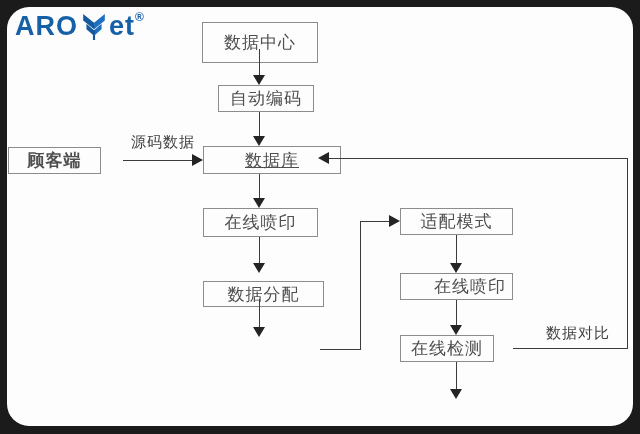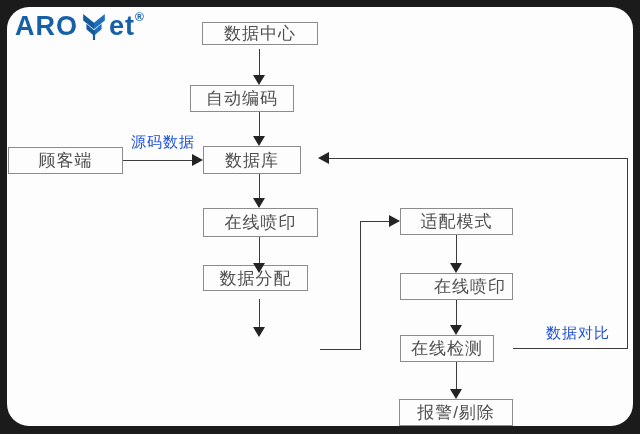--- a/index.html
+++ b/index.html
@@ -9,26 +9,26 @@
   
   .logo{position:absolute;left:8px;top:3px;display:flex;align-items:flex-start;color:#1660a8;}
   .logo-word{font-size:27px;font-weight:bold;letter-spacing:1px;line-height:32px;}
   .logo-leaf{width:26px;height:30px;margin:2px 2px 0 3px;}
   .logo-reg{font-size:12px;font-weight:bold;line-height:12px;margin-top:1px;}
 
   
   .node{position:absolute;border:1px solid #8c8c8c;background:#fdfdfd;display:flex;
         align-items:center;justify-content:center;font-size:17px;color:#4f4f4f;
         letter-spacing:1px;box-sizing:border-box;}
-  #n-data-center{left:195px;top:15px;width:116px;height:23px;}
-  #n-auto-encode{left:183px;top:78px;width:104px;height:27px;}
-  #n-customer{left:1px;top:140px;width:115px;height:27px;}
-  #n-database{left:196px;top:139px;width:98px;height:28px;}
+  #n-data-center{left:195px;top:15px;width:116px;height:41px;}
+  #n-auto-encode{left:211px;top:78px;width:96px;height:27px;}
+  #n-customer{left:1px;top:140px;width:93px;height:27px;font-weight:bold;}
+  #n-database{left:196px;top:139px;width:138px;height:28px;text-decoration:underline;}
   #n-data-compare{left:196px;top:201px;width:115px;height:29px;}
-  #n-data-distribute{left:196px;top:258px;width:105px;height:26px;}
+  #n-data-distribute{left:196px;top:274px;width:121px;height:26px;}
   #n-machine-print{left:196px;top:330px;width:117px;height:25px;letter-spacing:0;}
   #n-adapt-mode{left:393px;top:201px;width:113px;height:27px;}
   #n-online-print{left:393px;top:266px;width:113px;height:27px;padding-left:27px;}
   #n-online-detect{left:393px;top:328px;width:94px;height:27px;}
   #n-alarm-reject{left:392px;top:392px;width:114px;height:27px;}
 
   
   .ln{position:absolute;background:#3c3c3c;}
   .v{width:1px;} .h{height:1px;}
   #l1{left:252px;top:42px;height:26px;}
@@ -53,21 +53,21 @@
   .ah-right{border-top:6px solid transparent;border-bottom:6px solid transparent;border-left:11px solid #242424;}
   .ah-left{border-top:6px solid transparent;border-bottom:6px solid transparent;border-right:11px solid #242424;}
   #h1{left:246px;top:68px;} #h2{left:246px;top:129px;} #h3{left:246px;top:191px;}
   #h4{left:246px;top:256px;} #h5{left:246px;top:320px;}
   #h6{left:443px;top:256px;} #h7{left:443px;top:318px;} #h8{left:443px;top:382px;}
   #h-src{left:185px;top:147px;}
   #h-adapt{left:382px;top:208px;}
   #h-db{left:311px;top:145px;}
 
   
-  .edge-label{position:absolute;font-size:15px;color:#1d4ed8;text-align:center;letter-spacing:1px;}
+  .edge-label{position:absolute;font-size:15px;color:#404040;text-align:center;letter-spacing:1px;}
   #lbl-source-data{left:114px;top:126px;width:84px;}
   #lbl-data-upload{left:527px;top:317px;width:88px;}
 </style>
 </head>
 <body>
 
 <div class="frame">
   <div class="page">
 
     <div class="logo">
@@ -85,21 +85,20 @@
 
     <div class="node" id="n-data-center">数据中心</div>
     <div class="node" id="n-auto-encode">自动编码</div>
     <div class="node" id="n-customer">顾客端</div>
     <div class="node" id="n-database">数据库</div>
     <div class="node" id="n-data-compare">在线喷印</div>
     <div class="node" id="n-data-distribute">数据分配</div>
     <div class="node" id="n-adapt-mode">适配模式</div>
     <div class="node" id="n-online-print">在线喷印</div>
     <div class="node" id="n-online-detect">在线检测</div>
-    <div class="node" id="n-alarm-reject">报警/剔除</div>
 
     <div class="ln v" id="l1"></div>
     <div class="ah ah-down" id="h1"></div>
     <div class="ln v" id="l2"></div>
     <div class="ah ah-down" id="h2"></div>
     <div class="ln v" id="l3"></div>
     <div class="ah ah-down" id="h3"></div>
     <div class="ln v" id="l4"></div>
     <div class="ah ah-down" id="h4"></div>
     <div class="ln v" id="l5"></div>

